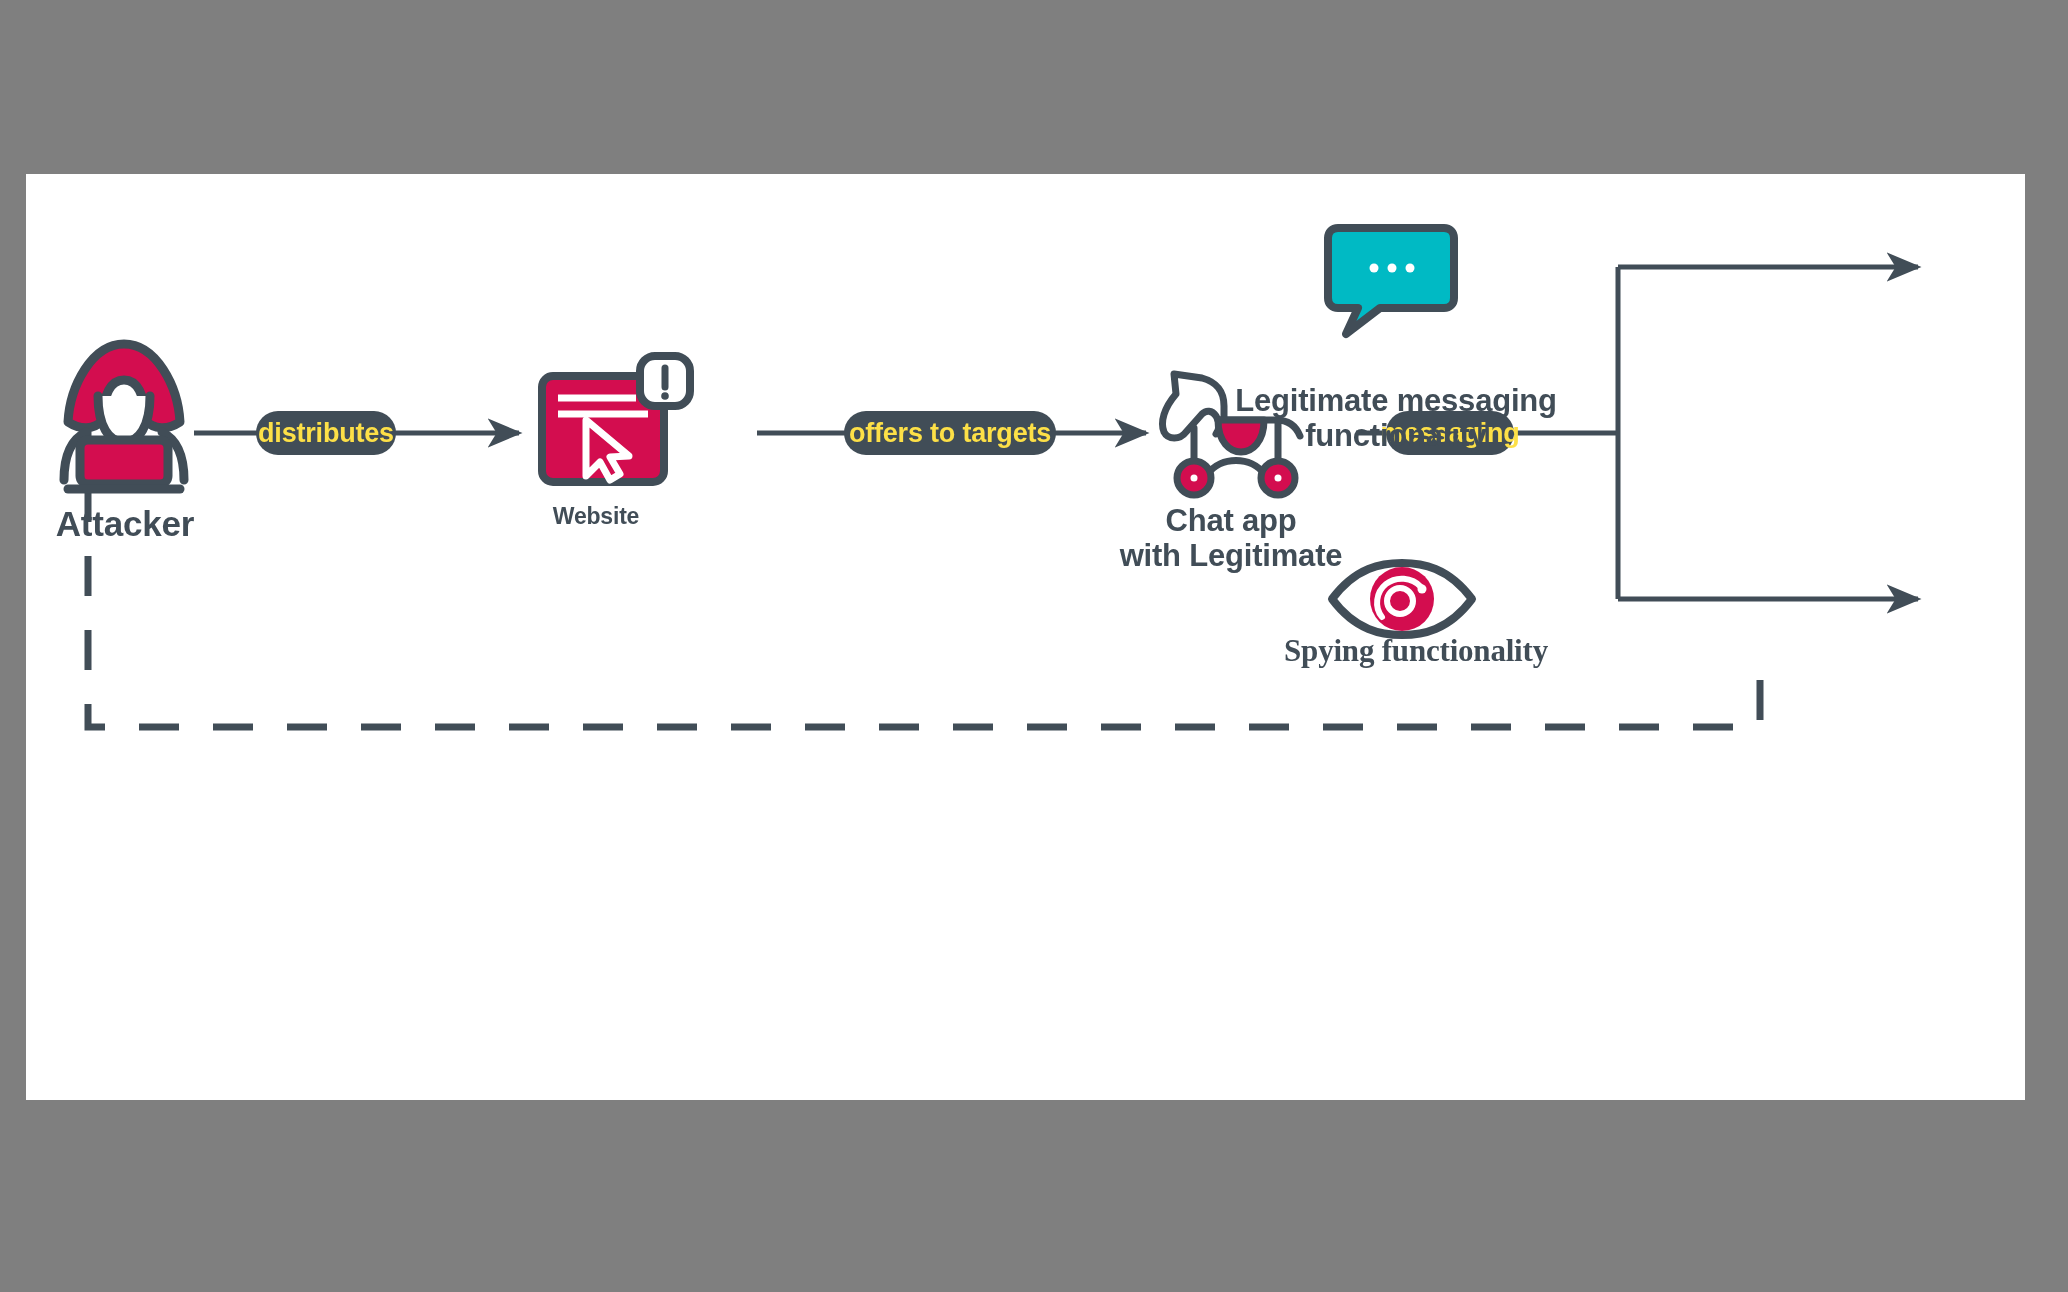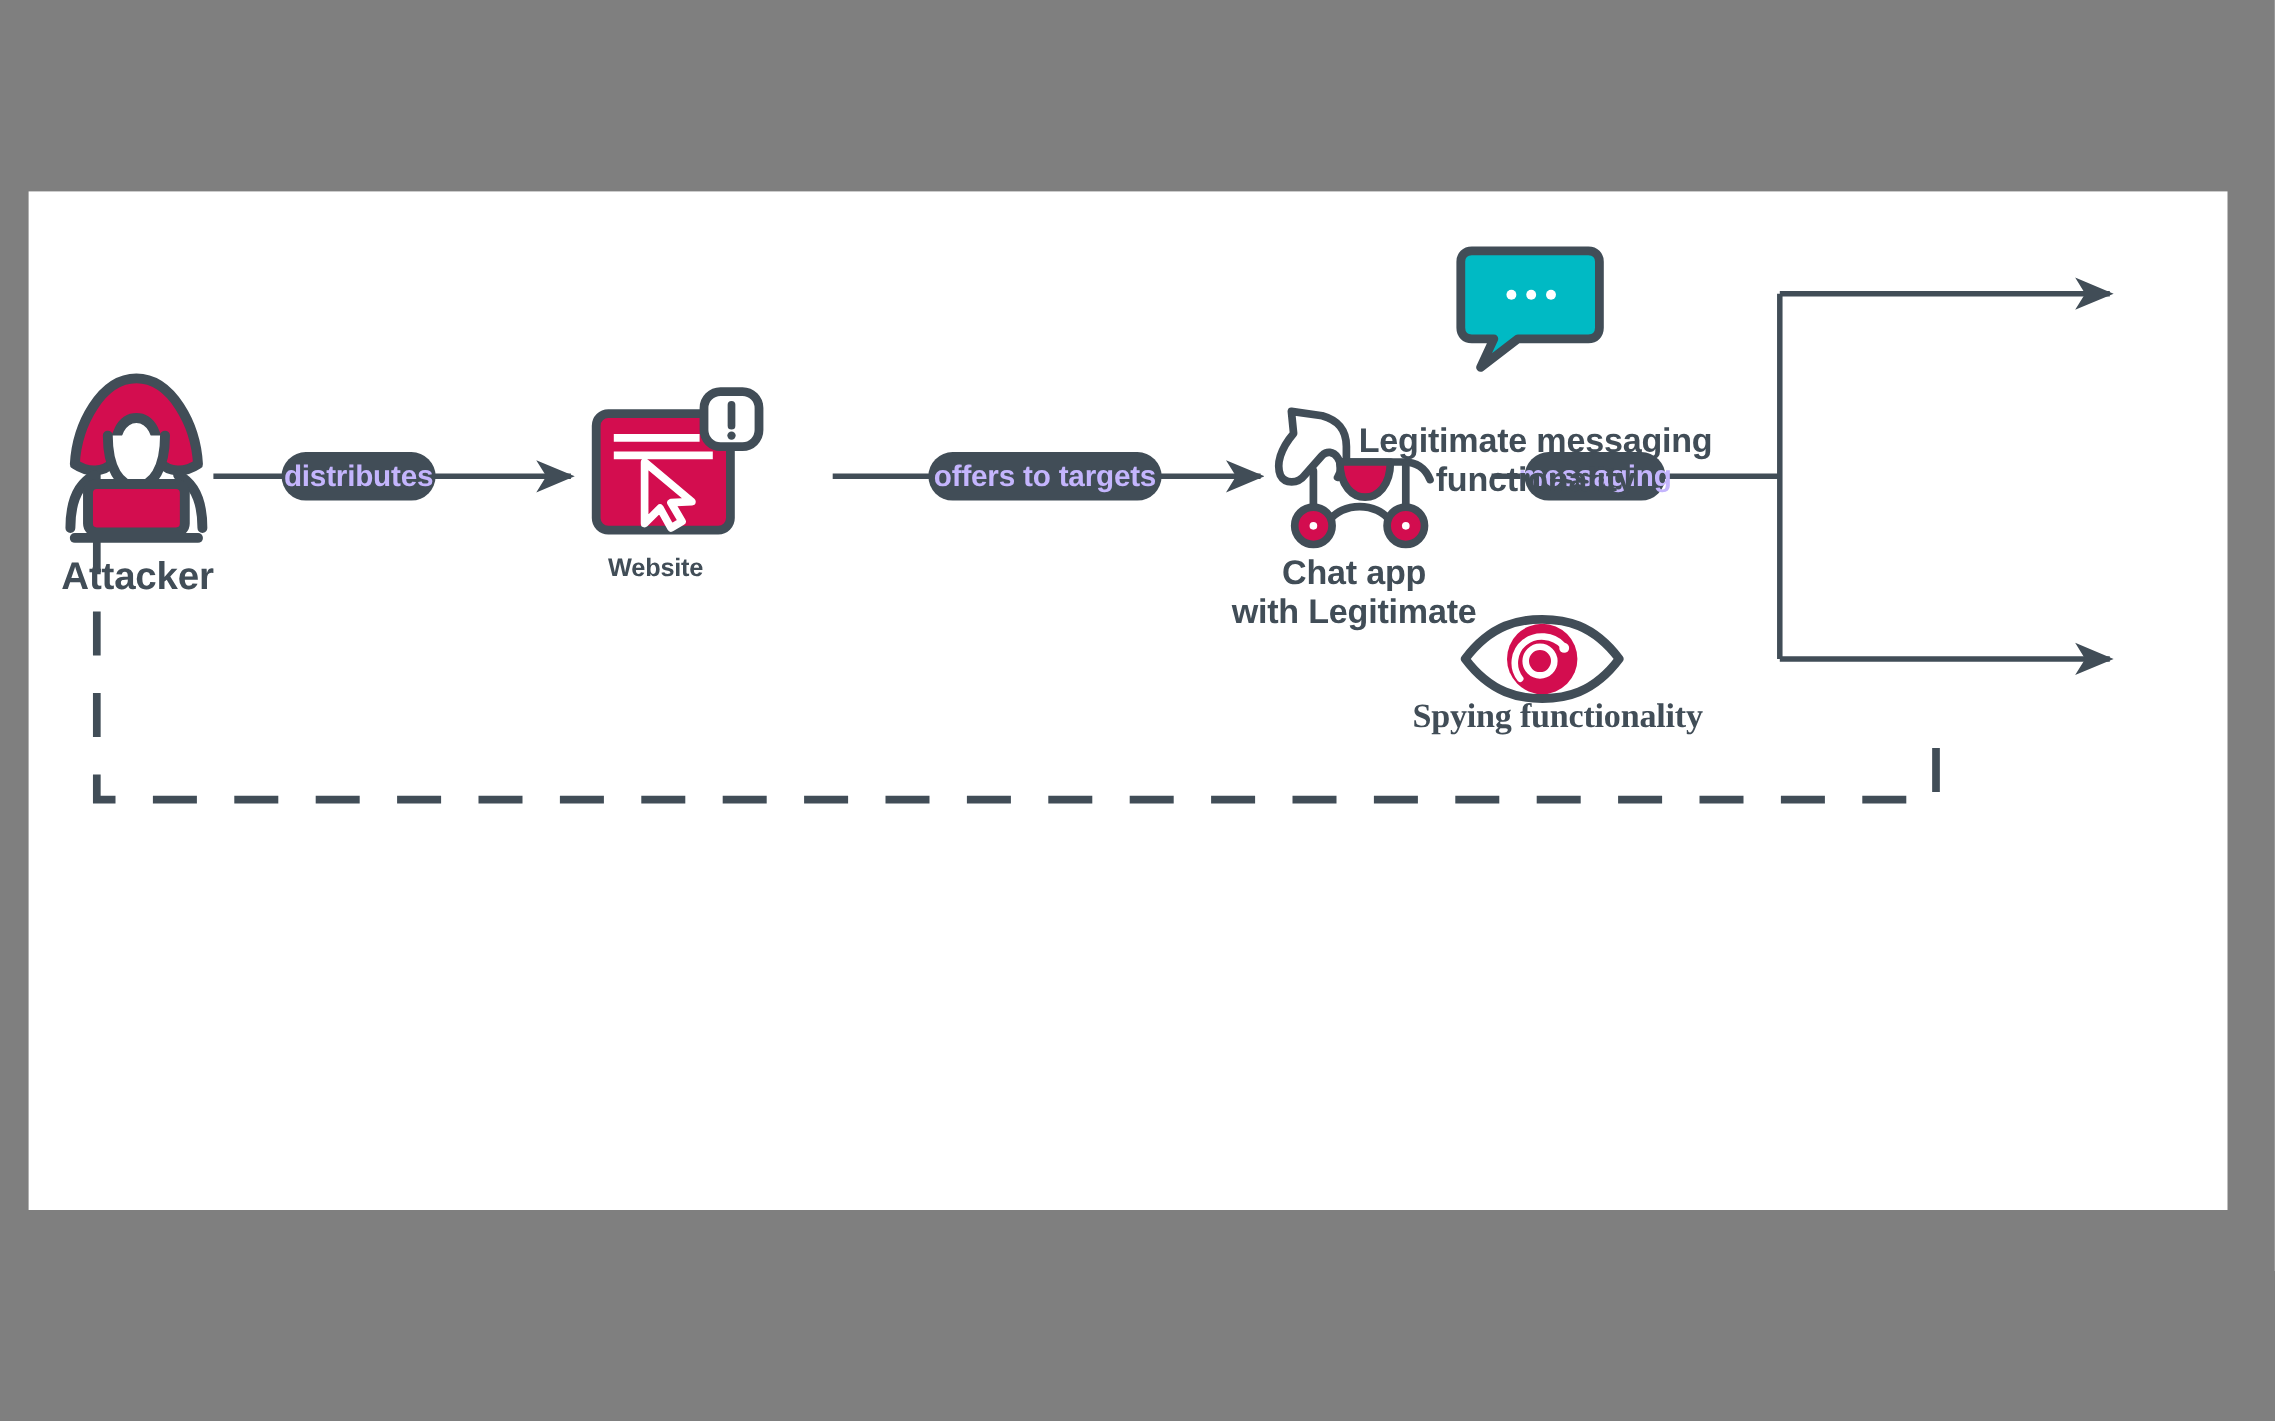--- a/index.html
+++ b/index.html
@@ -21,21 +21,21 @@
     color:#414d57;
     font-weight:bold;
     text-align:center;
     line-height:1.12;
     white-space:pre-line;
     letter-spacing:-0.2px;
   }
   .pill{
     position:absolute;
     background:#414d57;
-    color:#c4b5fd;
+    color:#fde047;
     border-radius:999px;
     font-size:27px;
     font-weight:bold;
     display:flex;
     align-items:center;
     justify-content:center;
     letter-spacing:-0.2px;
     height:44px;
   }
   svg{display:block;overflow:visible;}

